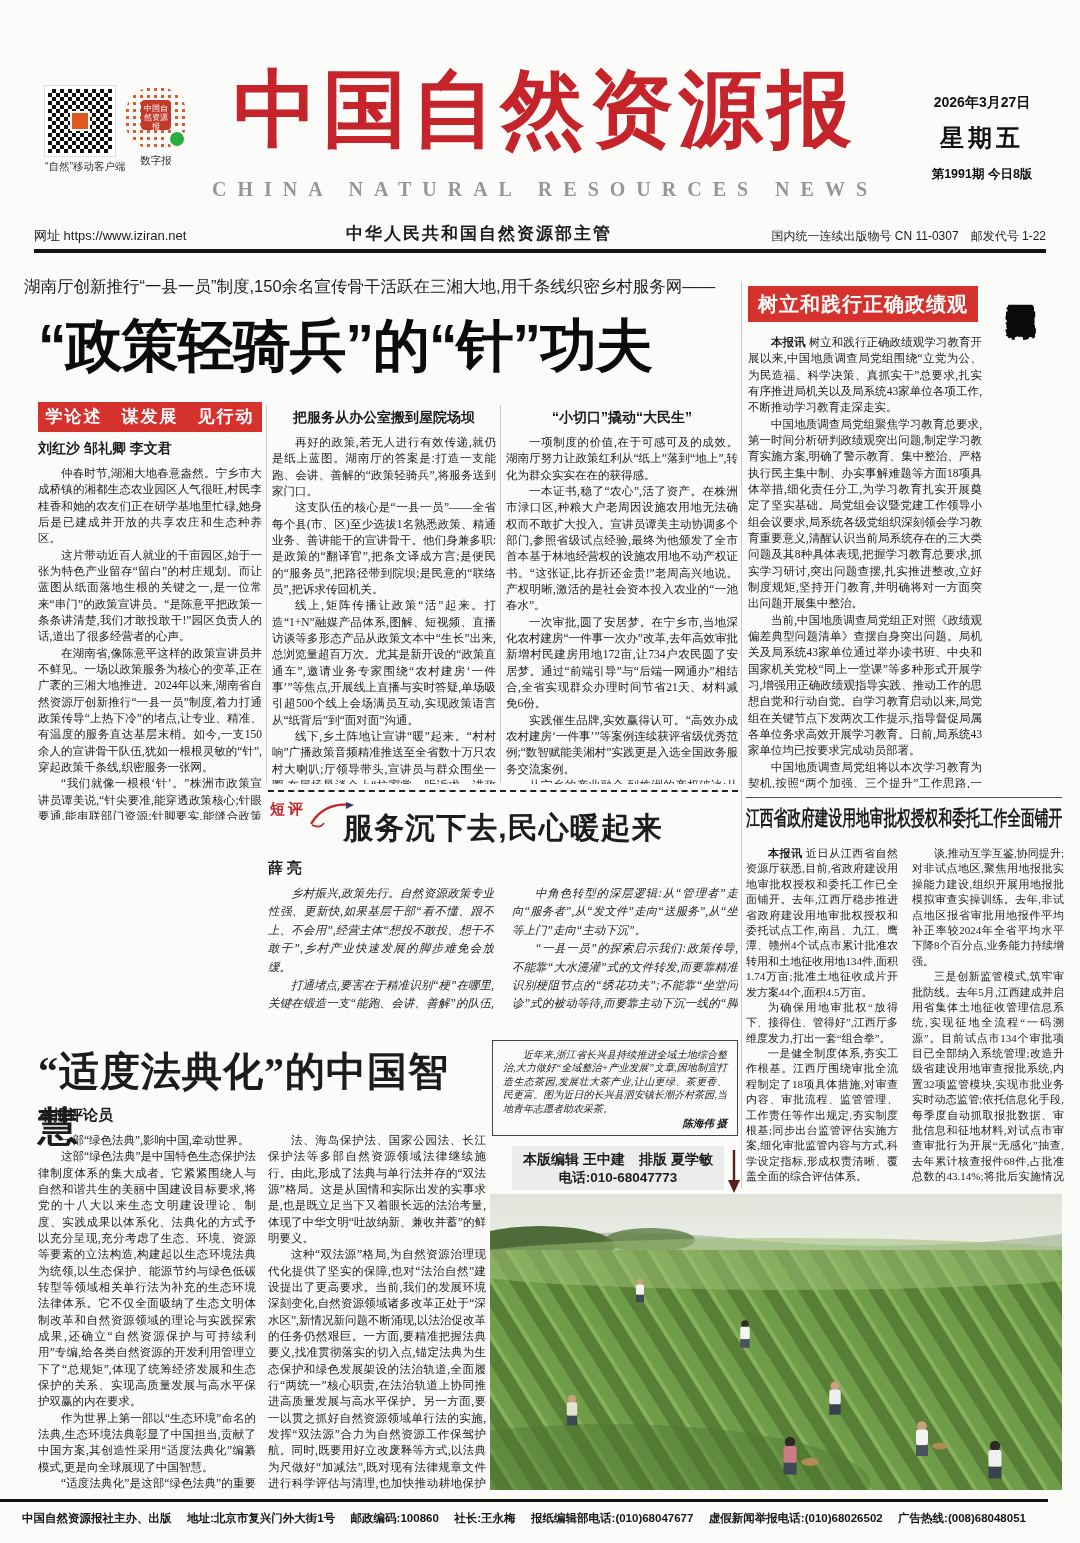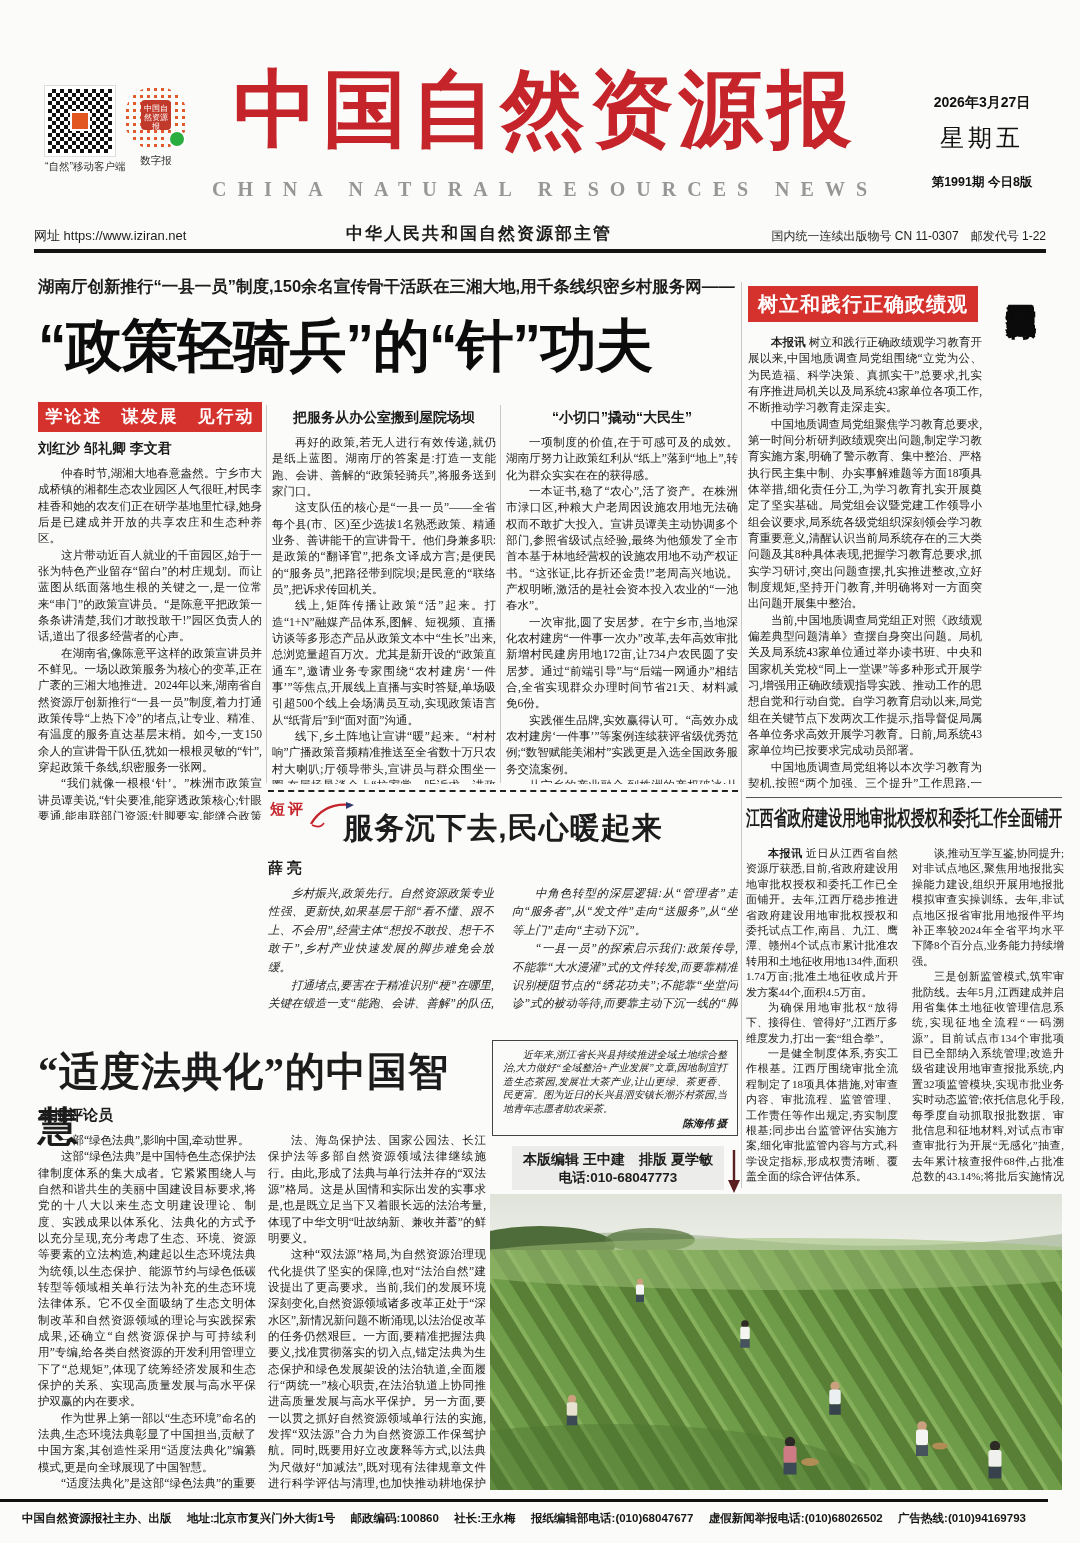--- a/index.html
+++ b/index.html
@@ -12,36 +12,36 @@
   .qr-black{background-image:conic-gradient(#111 25%,#fff 0 50%,#111 0 75%,#fff 0);background-size:8px 8px;border:3px solid #fff;outline:1px solid #ddd;position:relative;}
   .qr-black .logo{position:absolute;left:22px;top:22px;width:16px;height:16px;background:#e2571f;border:2px solid #fff;}
   .qr-round{border-radius:50%;background:radial-gradient(circle,#e05a2b 32%,transparent 36%);background-size:7px 7px;position:relative;}
   .qr-round .seal{position:absolute;left:17px;top:14px;width:30px;height:26px;background:#c0392b;border-radius:4px;color:#fff;font-size:8px;line-height:9px;text-align:center;padding-top:4px;font-family:"Liberation Sans",sans-serif;}
   .qr-round .wx{position:absolute;right:2px;bottom:2px;width:14px;height:14px;border-radius:50%;background:#2aad3f;border:2px solid #fff;}
   .qr-label{font-size:10.5px;color:#333;text-align:center;margin-top:4px;font-family:"Liberation Sans",sans-serif;}
   #mast-title{font-weight:700;color:#c5242b;font-size:84px;line-height:96px;letter-spacing:5px;text-align:center;font-family:"Liberation Serif",serif;}
   #mast-en{font-weight:700;color:#979797;font-size:20px;letter-spacing:11px;text-align:center;font-family:"Liberation Serif",serif;}
   #date-block{text-align:center;font-family:"Liberation Sans",sans-serif;color:#111;}
   #date-block .d1{font-size:14px;font-weight:700;}
-  #date-block .d2{font-size:24px;font-weight:400;margin:10px 0 20px;letter-spacing:4px;}
+  #date-block .d2{font-size:24px;font-weight:700;margin:10px 0 12px;letter-spacing:4px;}
   #date-block .d3{font-size:12.5px;font-weight:700;}
   #info-bar{display:flex;justify-content:space-between;align-items:flex-end;width:1012px;left:34px;top:222px;}
   #info-bar .web{font-size:13px;font-family:"Liberation Sans",sans-serif;}
   #info-bar .sup{font-size:17px;font-weight:900;font-family:"Liberation Sans",sans-serif;letter-spacing:2px;}
   #info-bar .pub{font-size:12px;font-family:"Liberation Sans",sans-serif;}
   #mast-rule{left:34px;top:249px;width:1012px;height:4px;background:#141414;}
 
   
   .p{margin:0;text-indent:2em;text-align:justify;font-size:11.5px;line-height:1.42;}
   .subhead{font-family:"Liberation Sans",sans-serif;font-weight:700;font-size:14px;text-align:center;margin:7px 0;}
   .vline{background:#c9c9c9;width:1px;}
   .hline{background:#555;height:1px;}
 
   
-  #lead-kicker{left:38px;top:276px;width:702px;font-family:"Liberation Sans",sans-serif;font-weight:700;font-size:16.5px;}
+  #lead-kicker{left:24px;top:276px;width:702px;font-family:"Liberation Sans",sans-serif;font-weight:400;font-size:16.5px;}
   #lead-headline{left:38px;top:308px;width:702px;font-family:"Liberation Sans",sans-serif;font-weight:900;font-size:57px;letter-spacing:-1px;color:#0c0c0c;}
   .lead-col{top:402px;overflow:hidden;}
   #lead-col1{left:38px;width:224px;height:418px;}
   #lead-col2{left:272px;width:224px;height:382px;}
   #lead-col3{left:506px;width:232px;height:382px;}
   #slogan-banner{background:#d5322e;color:#fff;font-family:"Liberation Sans",sans-serif;font-weight:700;font-size:17px;text-align:center;line-height:30px;height:30px;margin-bottom:8px;letter-spacing:2px;}
   .byline{font-family:"Liberation Sans",sans-serif;font-weight:700;font-size:14px;margin:2px 0 7px;}
 
   
   #commentary{left:268px;top:790px;width:470px;height:244px;border-top:2px dashed #222;overflow:hidden;}
@@ -301,17 +301,17 @@
   </div>
 
   <div class="abs" id="footer">
     <div class="row">
       <span>中国自然资源报社主办、出版</span>
       <span>地址:北京市复兴门外大街1号</span>
       <span>邮政编码:100860</span>
       <span>社长:王永梅</span>
       <span>报纸编辑部电话:(010)68047677</span>
       <span>虚假新闻举报电话:(010)68026502</span>
-      <span>广告热线:(010)94169793</span>
+      <span>广告热线:(008)68048051</span>
     </div>
   </div>
 
 </div>
 
 </body></html>

